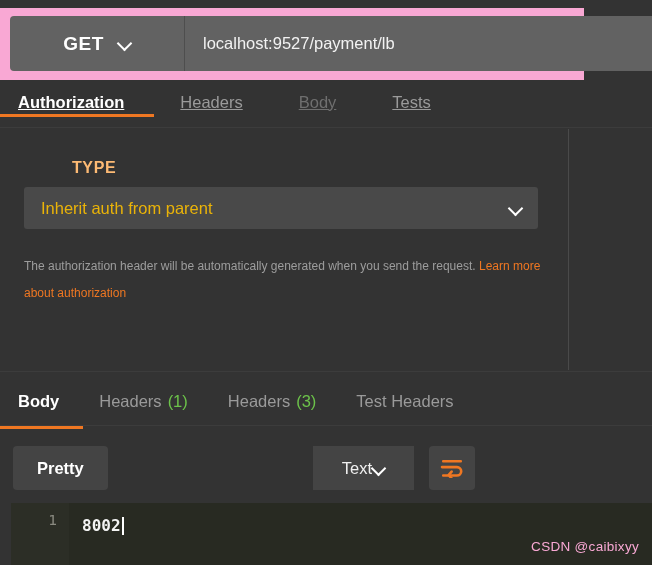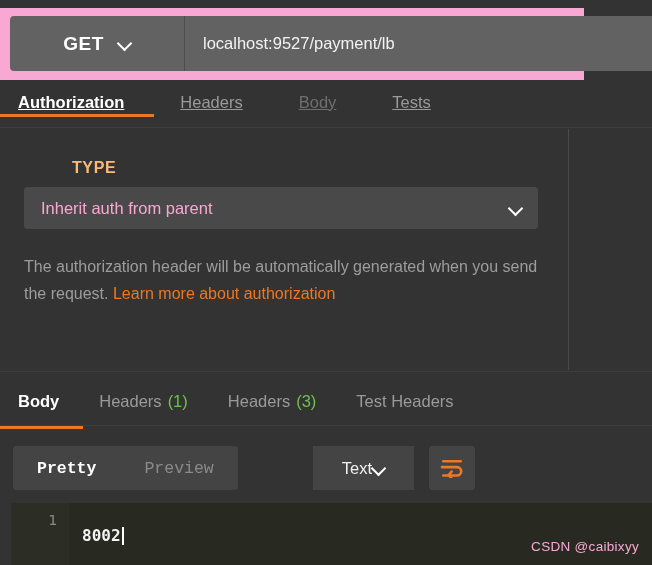--- a/index.html
+++ b/index.html
@@ -145,27 +145,27 @@
     background: #494949;
     border-radius: 3px;
     display: flex;
     align-items: center;
     justify-content: space-between;
     padding: 0 16px 0 17px;
     cursor: pointer;
   }
   .auth-select-val {
     font-size: 16.5px;
-    color: #f9a8d4;
+    color: #eab308;
   }
   .auth-desc {
     position: absolute;
     left: 24px; top: 124px;
     width: 520px;
-    font-size: 16px;
+    font-size: 12px;
     line-height: 27px;
     color: #9d9d9d;
   }
   .auth-link {
     color: #ef7722;
     text-decoration: none;
     cursor: pointer;
   }
 
   
@@ -214,21 +214,20 @@
     height: 65px;
   }
   .seg-group {
     position: absolute;
     left: 13px; top: 13px;
     height: 44px;
     background: #444444;
     border-radius: 4px;
     display: flex;
     align-items: center;
-    font-family: Liberation Mono, monospace;
   }
   .seg {
     height: 44px;
     display: flex;
     align-items: center;
     padding: 0 24px;
     font-size: 16.5px;
     color: #8b8b8b;
     cursor: pointer;
   }
@@ -276,21 +275,21 @@
     padding-right: 12px;
   }
   .lineno {
     font-family: "DejaVu Sans Mono", monospace;
     font-size: 14.5px;
     color: #8a8a80;
     line-height: 22px;
   }
   .code-area {
     flex: 1;
-    padding-top: 22px;
+    padding-top: 12px;
     padding-left: 13px;
     position: relative;
   }
   .code-line {
     font-family: "DejaVu Sans Mono", monospace;
     font-size: 16px;
     font-weight: bold;
     color: #f4f4f4;
     line-height: 22px;
     display: flex;
@@ -375,23 +374,20 @@
     <span>Test Headers</span>
   </div>
 </div>
 <div class="resp-underline"></div>
 
 <div class="fmt-bar">
   <div class="seg-group">
     <div class="seg active">
       <span>Pretty</span>
     </div>
-    <div class="seg">
-      <span>Preview</span>
-    </div>
   </div>
 
   <div class="lang-select">
     <span class="lang-val">Text</span>
     <span class="chev"></span>
   </div>
 
   <div class="wrap-btn">
     <svg width="24" height="20" viewBox="0 0 24 20">
       <rect x="2" y="2" width="20" height="2.6" rx="1.1" fill="#ef7722"></rect>

